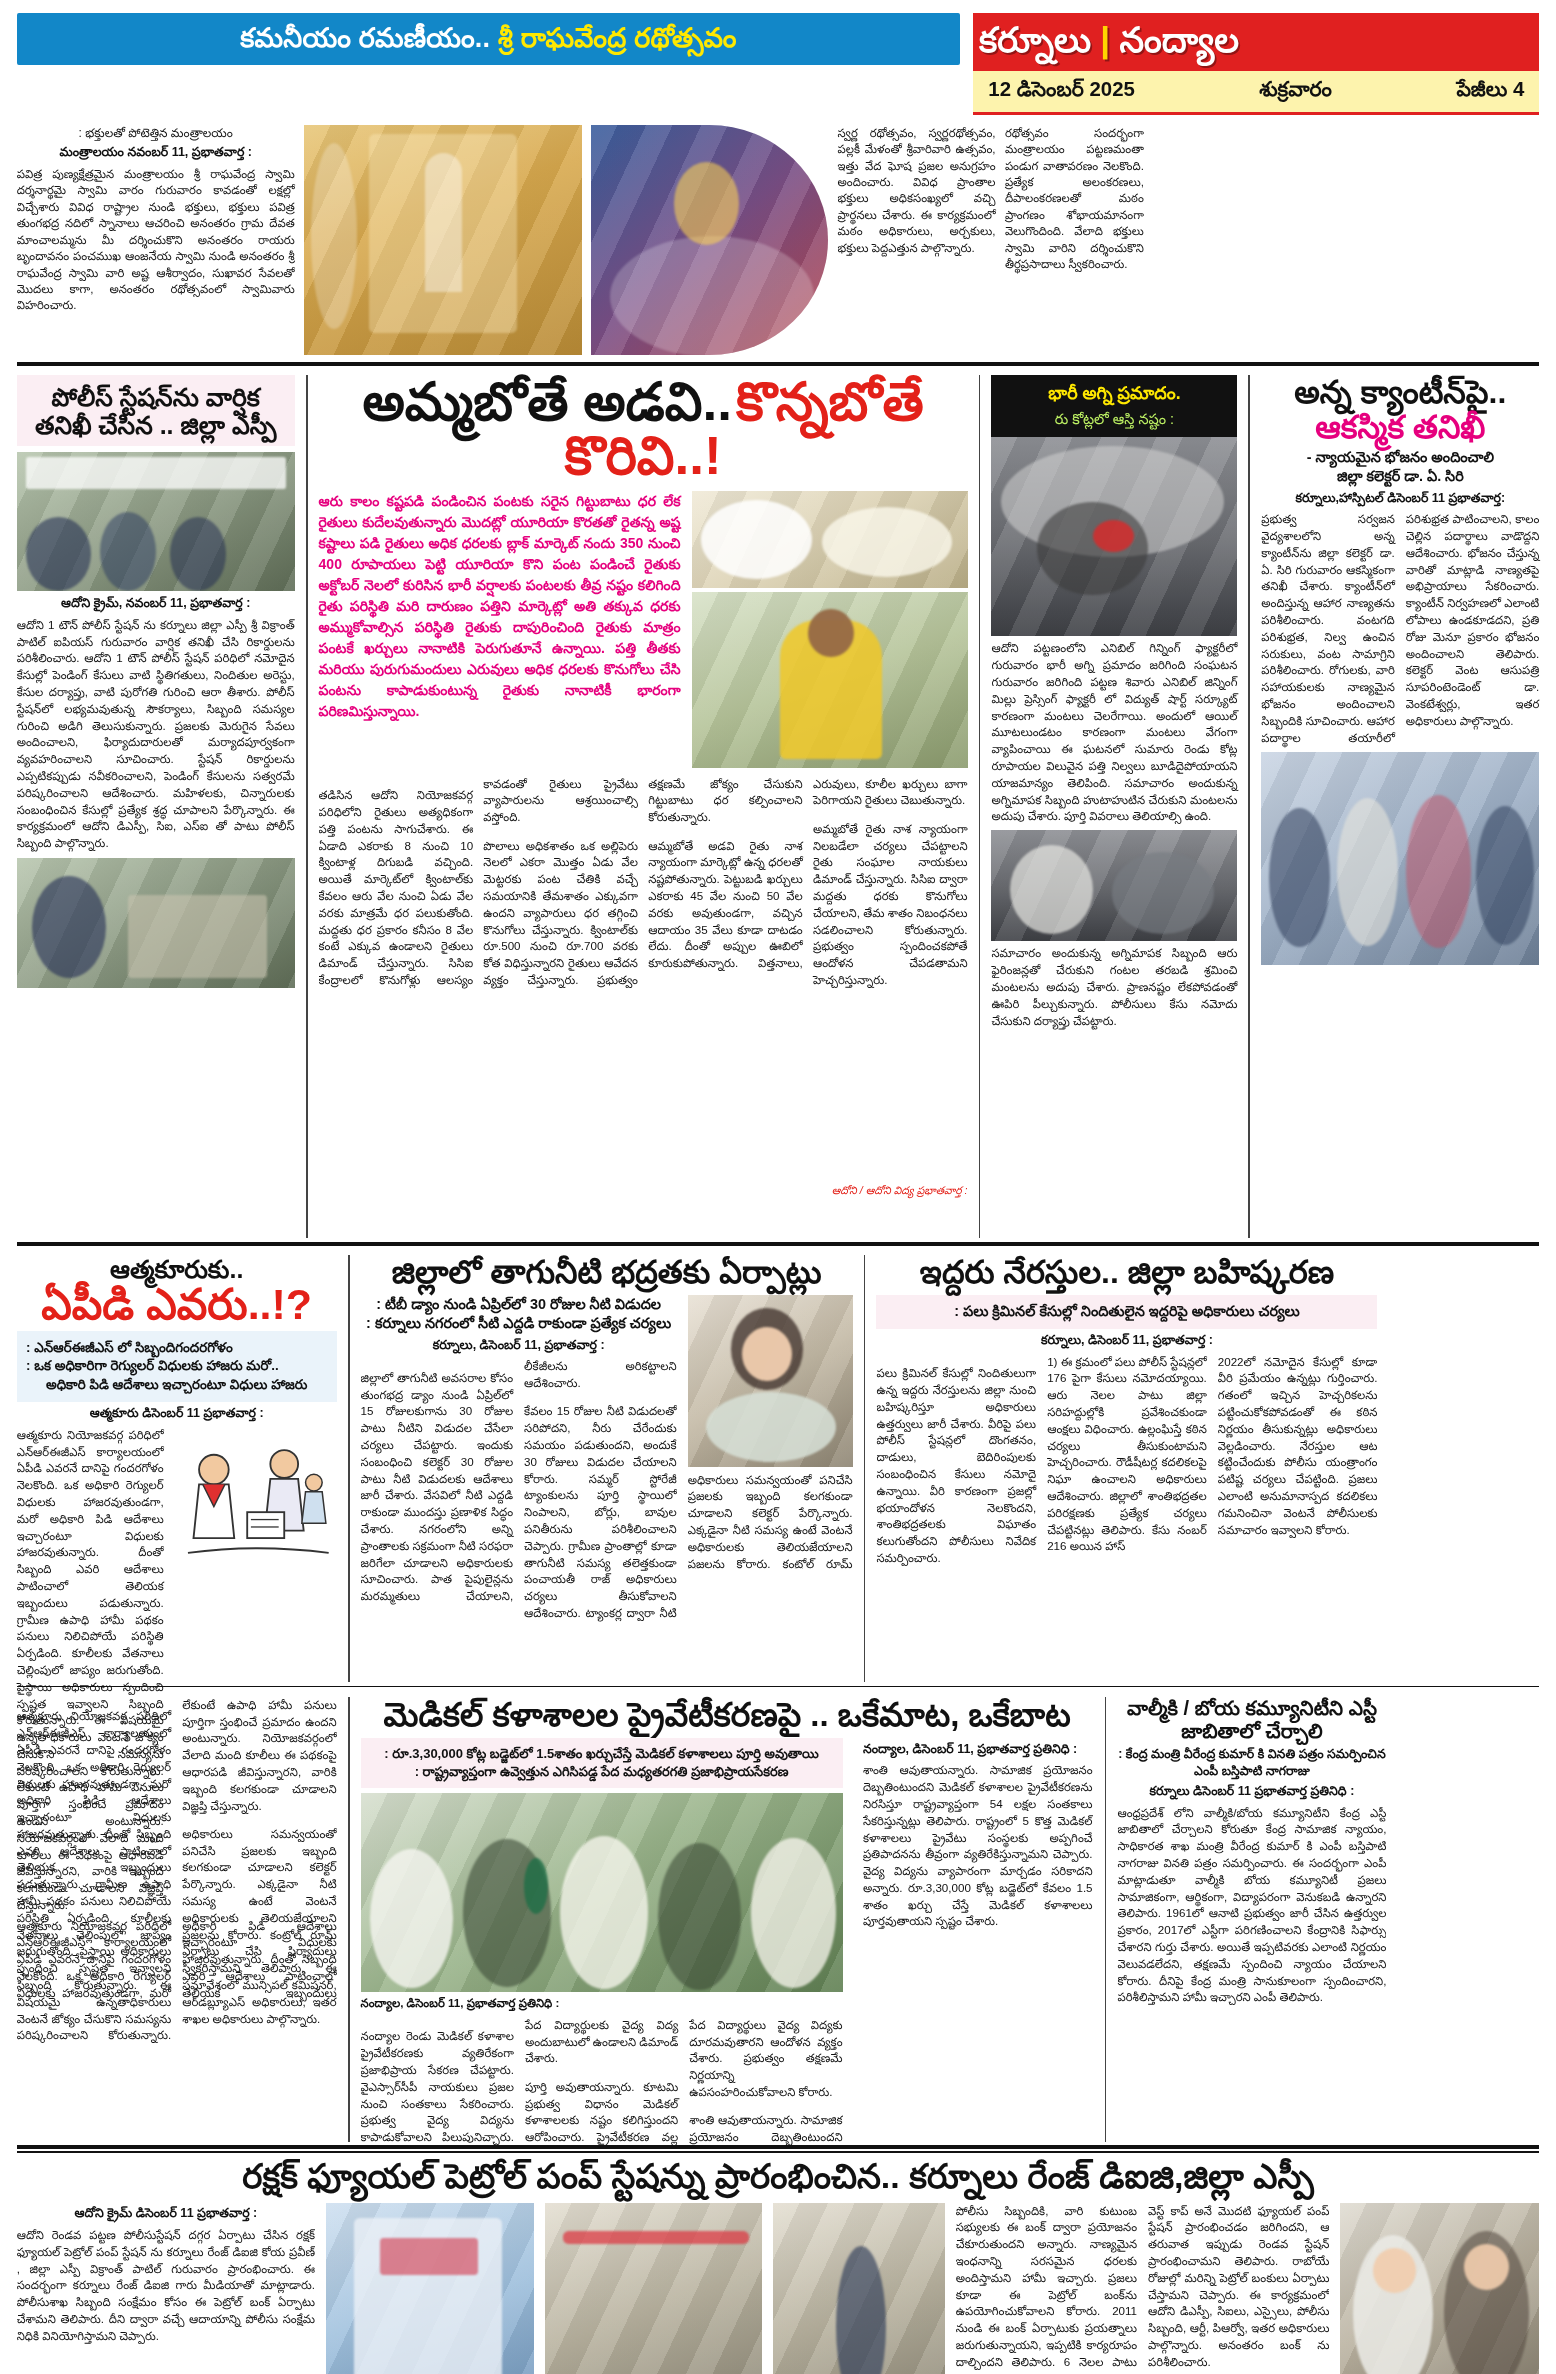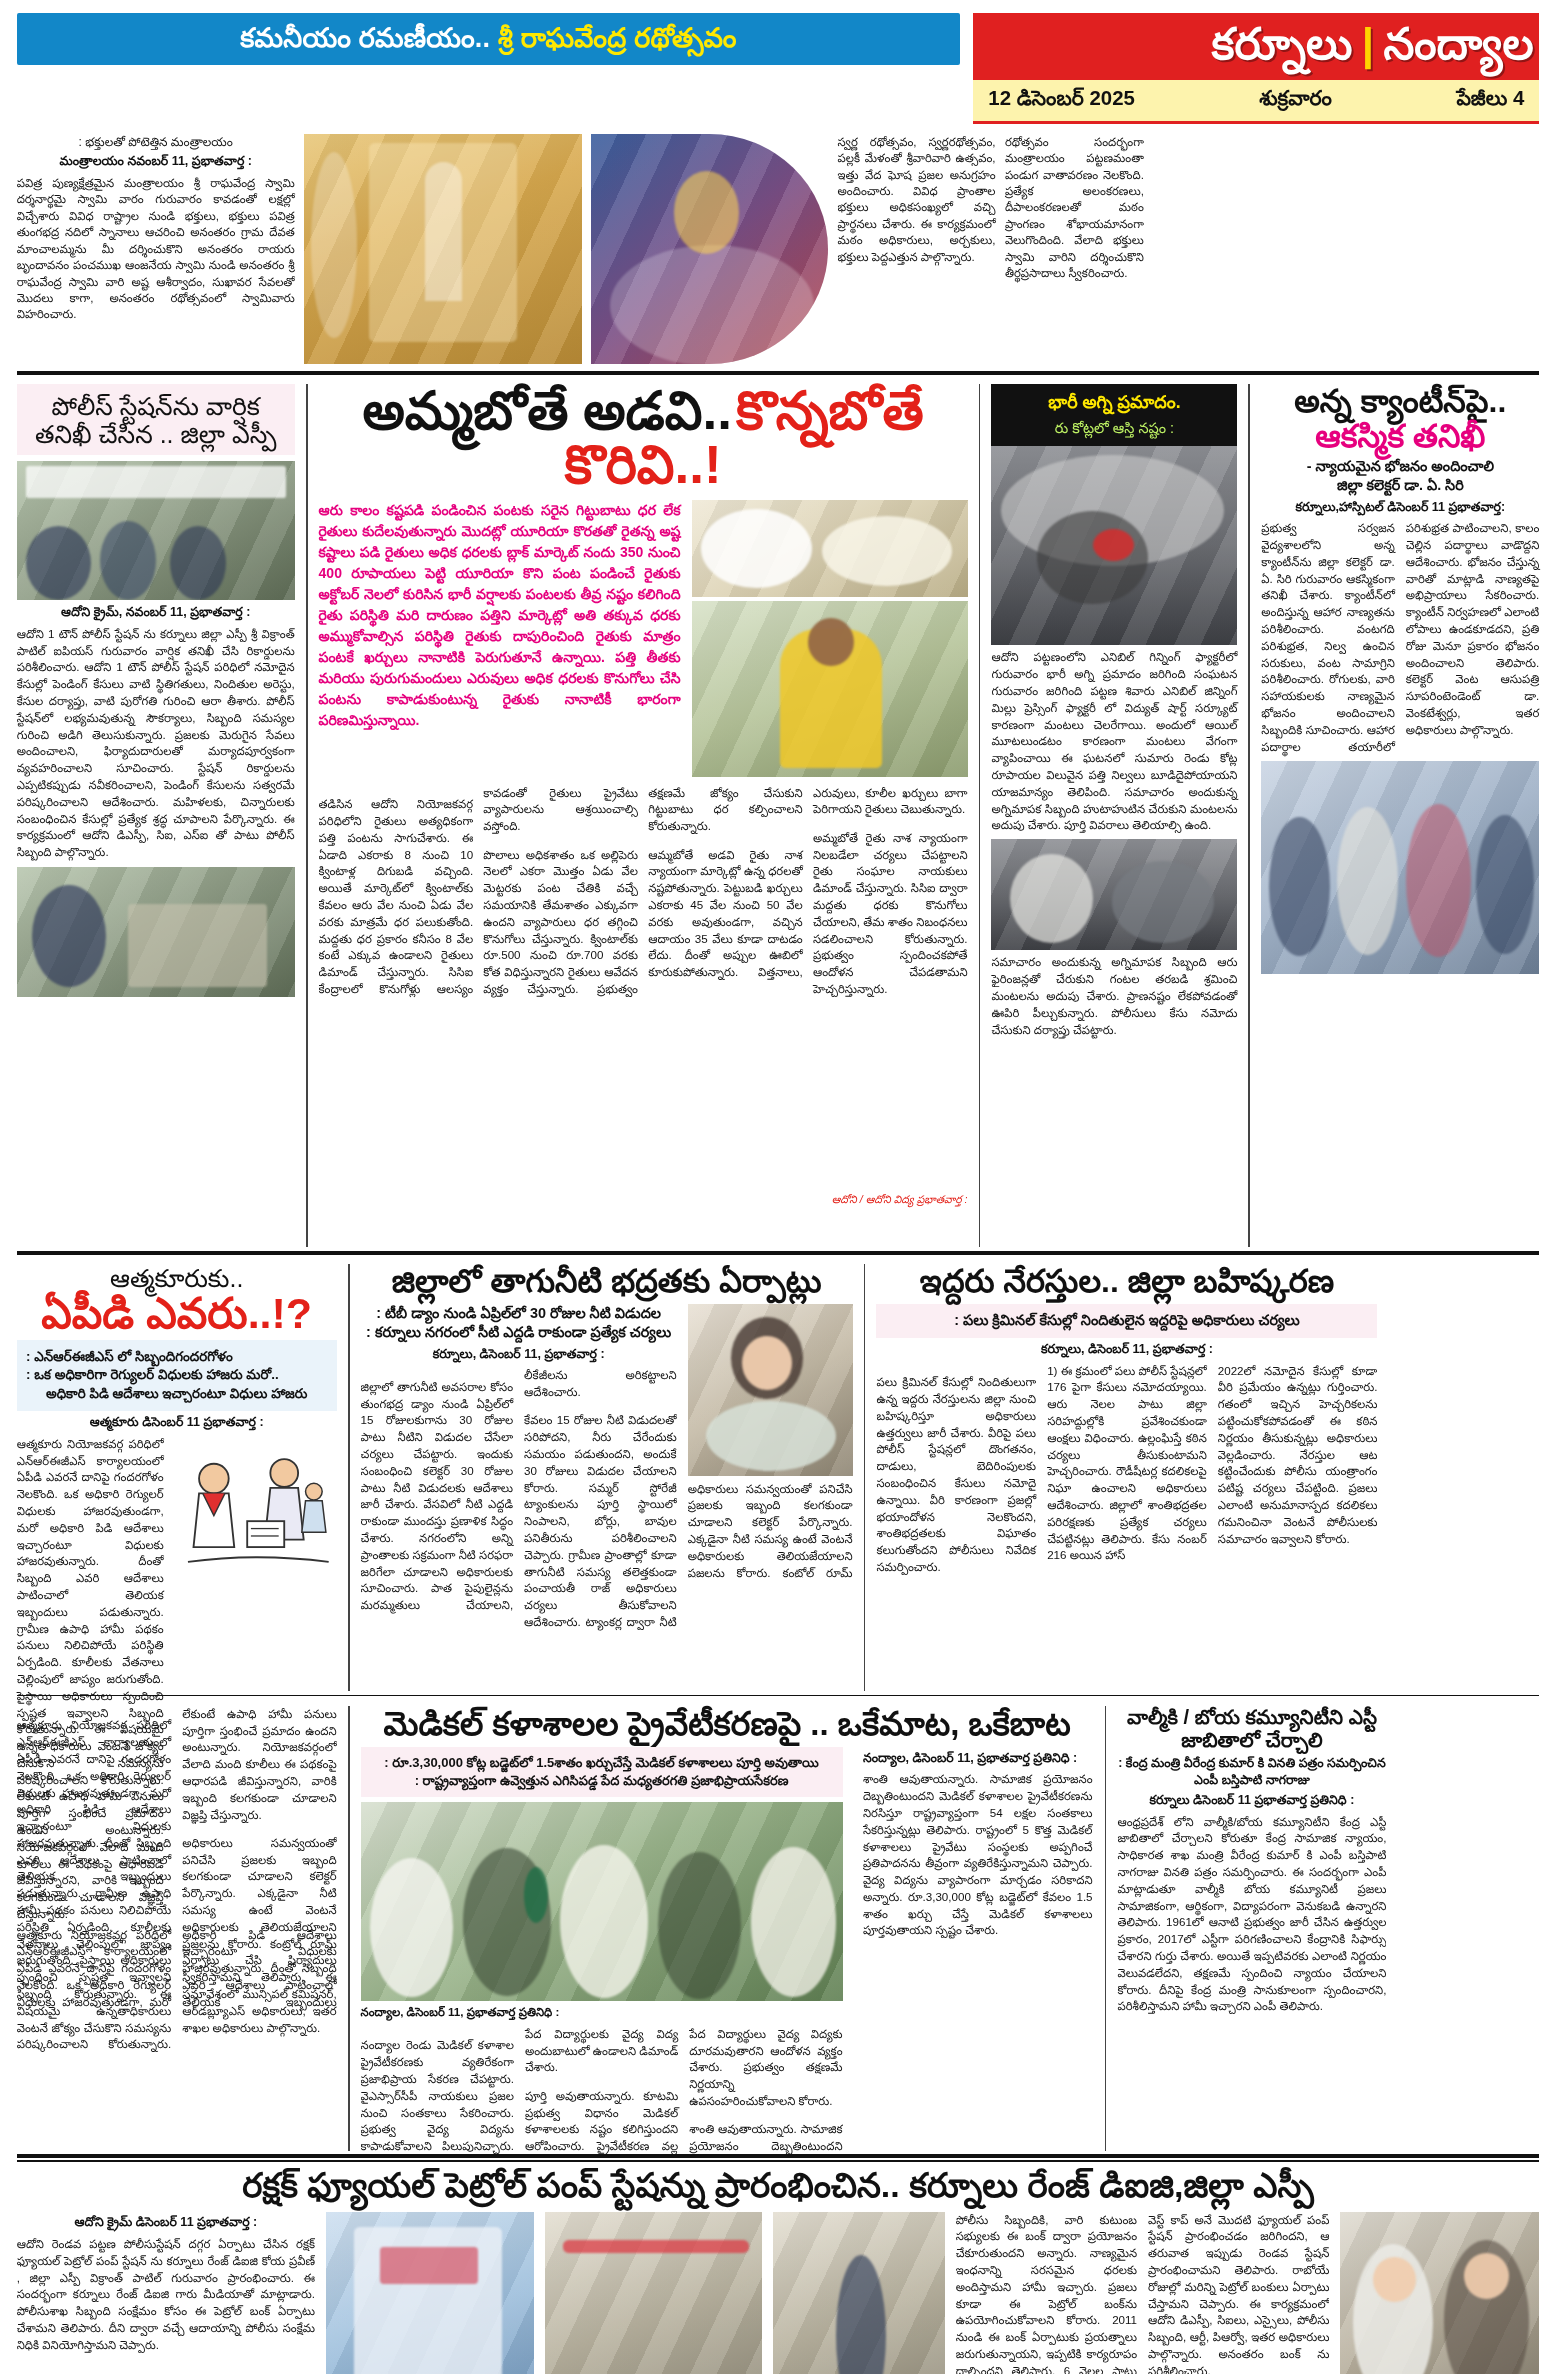--- a/index.html
+++ b/index.html
@@ -21,22 +21,22 @@
   .mast-left { flex:1 1 auto; }
   .topstrip {
     background:#1287c8; color:#ffffff;
     font-size:27px; font-weight:bold; letter-spacing:0.2px;
     text-align:center; padding:11px 7.4px 13px; border-radius:1.9px;
     line-height:1.05;
   }
   .topstrip .hl { color:#ffe800; }
   .mast-right { width:566px; }
   .mast-title {
-    background:#e02020; color:#fff; text-align:right;
-    font-size:44px; font-weight:bold; padding:9.3px 5.6px 13px;
+    background:#e02020; color:#fff; text-align:left;
+    font-size:35px; font-weight:bold; padding:9.3px 5.6px 13px;
     text-shadow:1.9px 1.9px 0 rgba(0,0,0,.35);
     line-height:1;
   }
   .mast-title .sep { color:#ffd400; padding:0 9.3px; font-weight:bold; }
   .logo-row {
     position:relative; height:111px; margin-top:1.9px;
     display:flex; align-items:center; justify-content:center;
     background:linear-gradient(180deg,#f3f6fb 0%,#e8eef7 100%);
     border-bottom:4.6px solid #e02020;
     overflow:hidden;
@@ -102,21 +102,21 @@
   .photo.lady   { background:linear-gradient(150deg,#e9e2d6 0%,#c3b9a5 50%,#8d8472 100%); }
   .photo .watermark{
     position:absolute; inset:0; background:
       repeating-linear-gradient(115deg,rgba(255,255,255,.10) 0 24px,rgba(0,0,0,.05) 24px 50px);
   }
   .photo .blob{ position:absolute; border-radius:50%; filter:blur(0.9px); }
 
   
   .hl-huge   { font-size:53px; font-weight:bold; line-height:1.02; }
   .hl-big    { font-size:32px; font-weight:bold; line-height:1.08; }
-  .hl-mid    { font-size:25px; font-weight:normal; line-height:1.12; }
+  .hl-mid    { font-size:25px; font-weight:bold; line-height:1.12; }
   .hl-sm     { font-size:20px; font-weight:bold; line-height:1.15; }
   .red  { color:#e32119; }
   .pink { color:#e6007e; }
 
   .tintbox { background:#fbeef3; padding:7.4px 9.3px; }
   .tintbox-blue{ background:#eaf3fa; padding:7.4px 9.3px; }
   .sub-line { text-align:center; font-size:14.4px; font-weight:bold; line-height:1.35; }
 
   .body { font-size:11.6px; line-height:1.45; text-align:justify; }
   .body.pinkbody { color:#e6007e; font-size:14px; line-height:1.5; font-weight:bold; }

